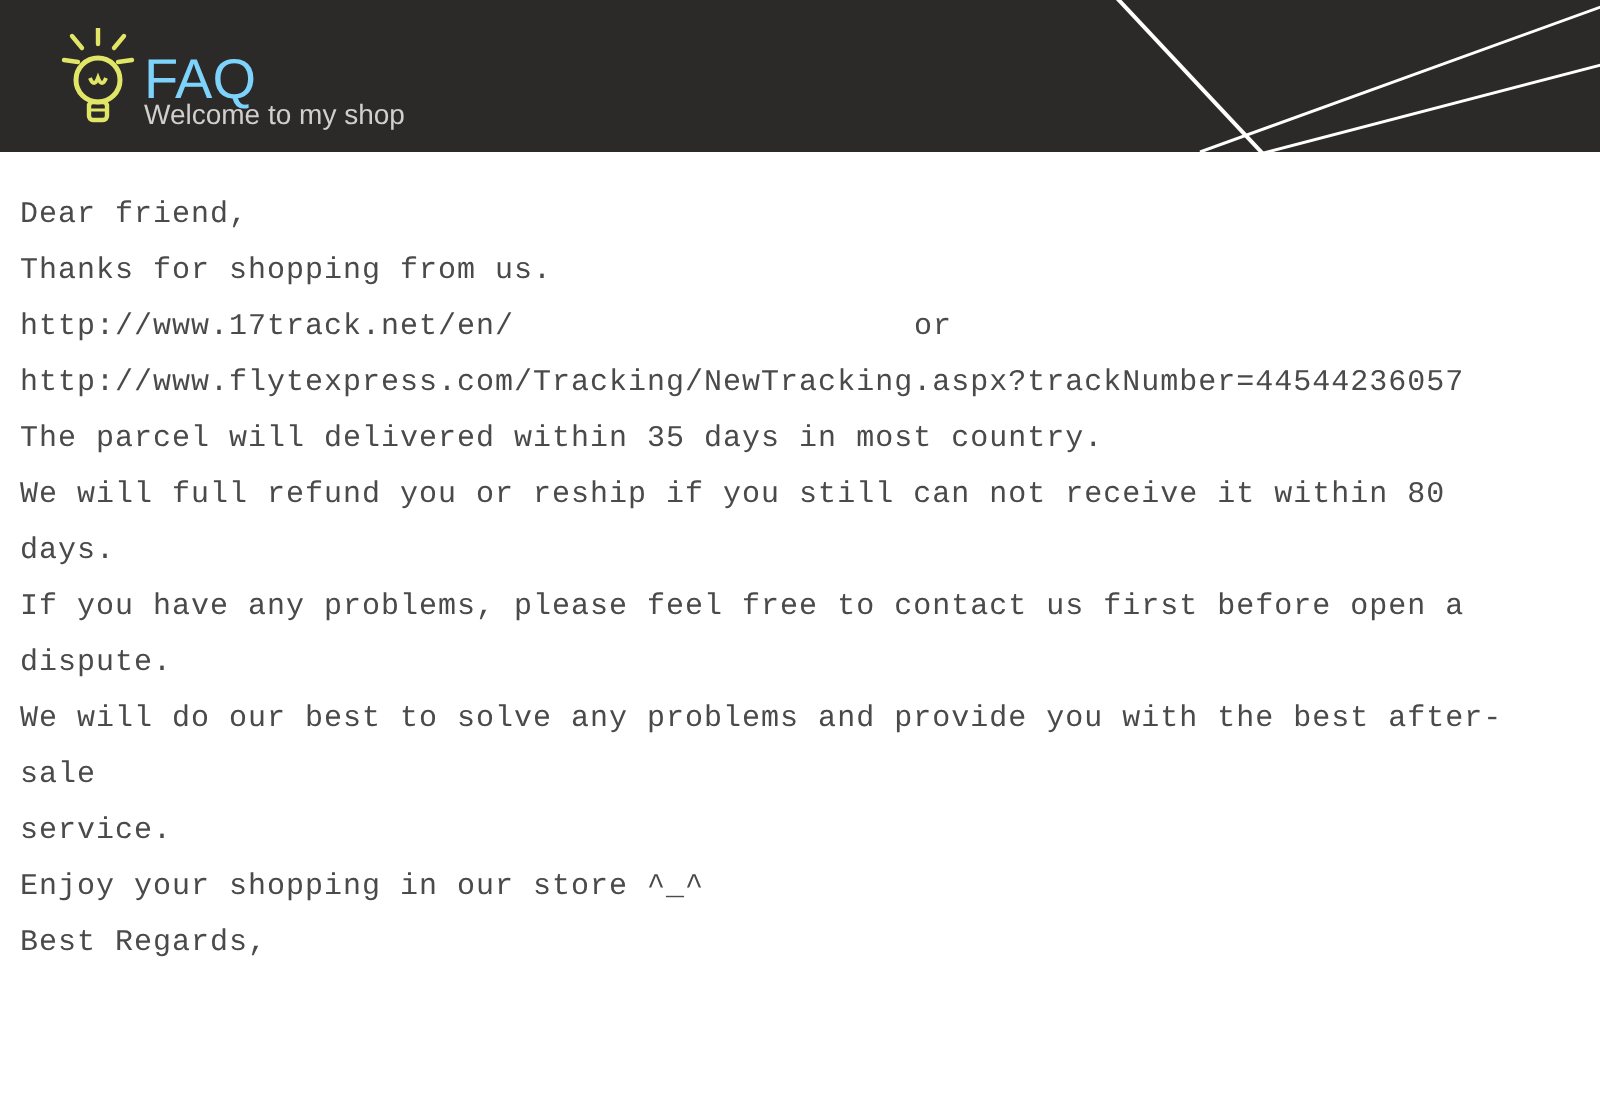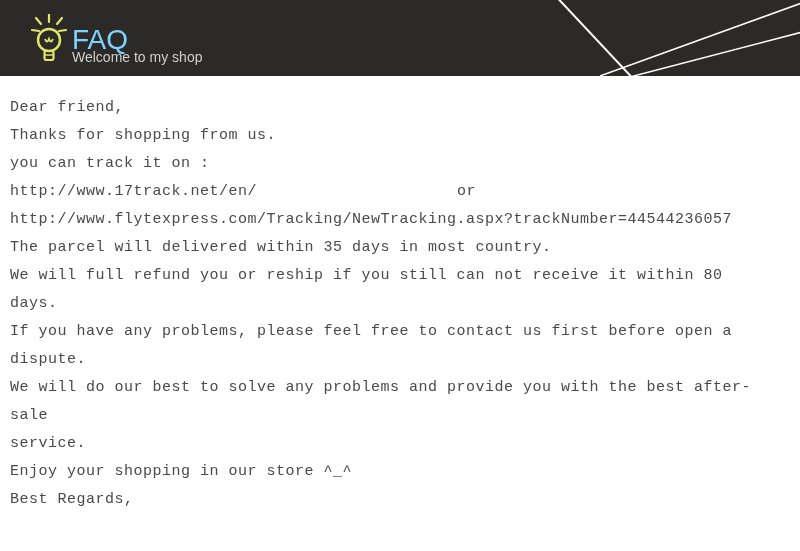--- a/index.html
+++ b/index.html
@@ -85,21 +85,20 @@
   <svg class="deco-lines" viewBox="0 0 400 76" preserveAspectRatio="none">
     <line x1="150" y1="-10" x2="240" y2="86" stroke="#ffffff" stroke-width="2"></line>
     <line x1="200" y1="76" x2="410" y2="0" stroke="#ffffff" stroke-width="1.5"></line>
     <line x1="180" y1="90" x2="410" y2="30" stroke="#ffffff" stroke-width="1.5"></line>
   </svg>
 </div>
 
 <div class="content">
   <span class="line">Dear friend,</span>
   <span class="line">Thanks for shopping from us.</span>
-  <span class="line">you can track it on :</span>
   <span class="line">
     <span>http://www.17track.net/en/</span><span class="inline-gap"></span><span>or</span>
   </span>
   <span class="line">http://www.flytexpress.com/Tracking/NewTracking.aspx?trackNumber=44544236057</span>
   <span class="line">The parcel will delivered within 35 days in most country.</span>
   <span class="line">We will full refund you or reship if you still can not receive it within 80 days.</span>
   <span class="line">If you have any problems, please feel free to contact us first before open a dispute.</span>
   <span class="line">We will do our best to solve any problems and provide you with the best after-sale</span>
   <span class="line">service.</span>
   <span class="line">Enjoy your shopping in our store ^_^</span>

